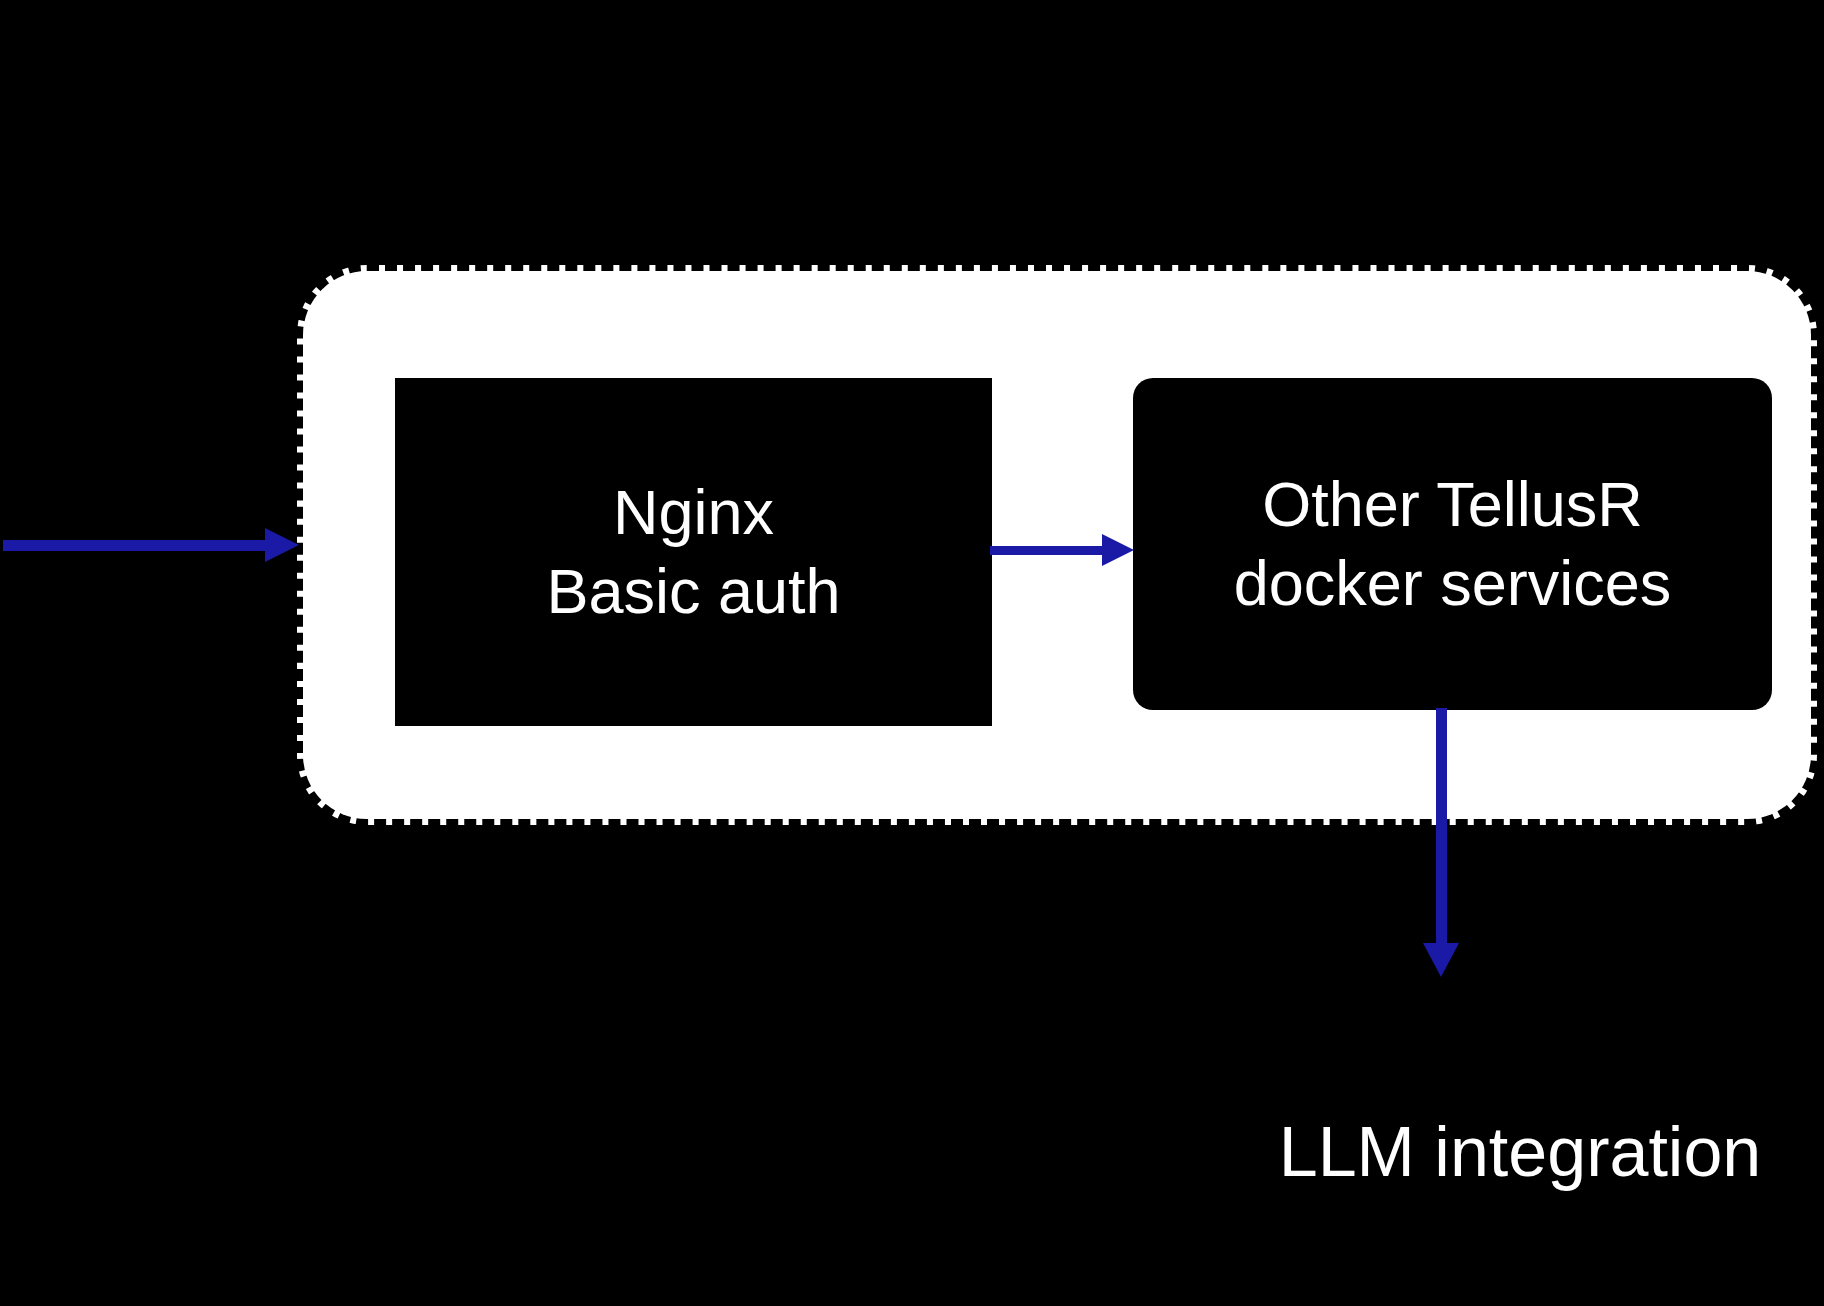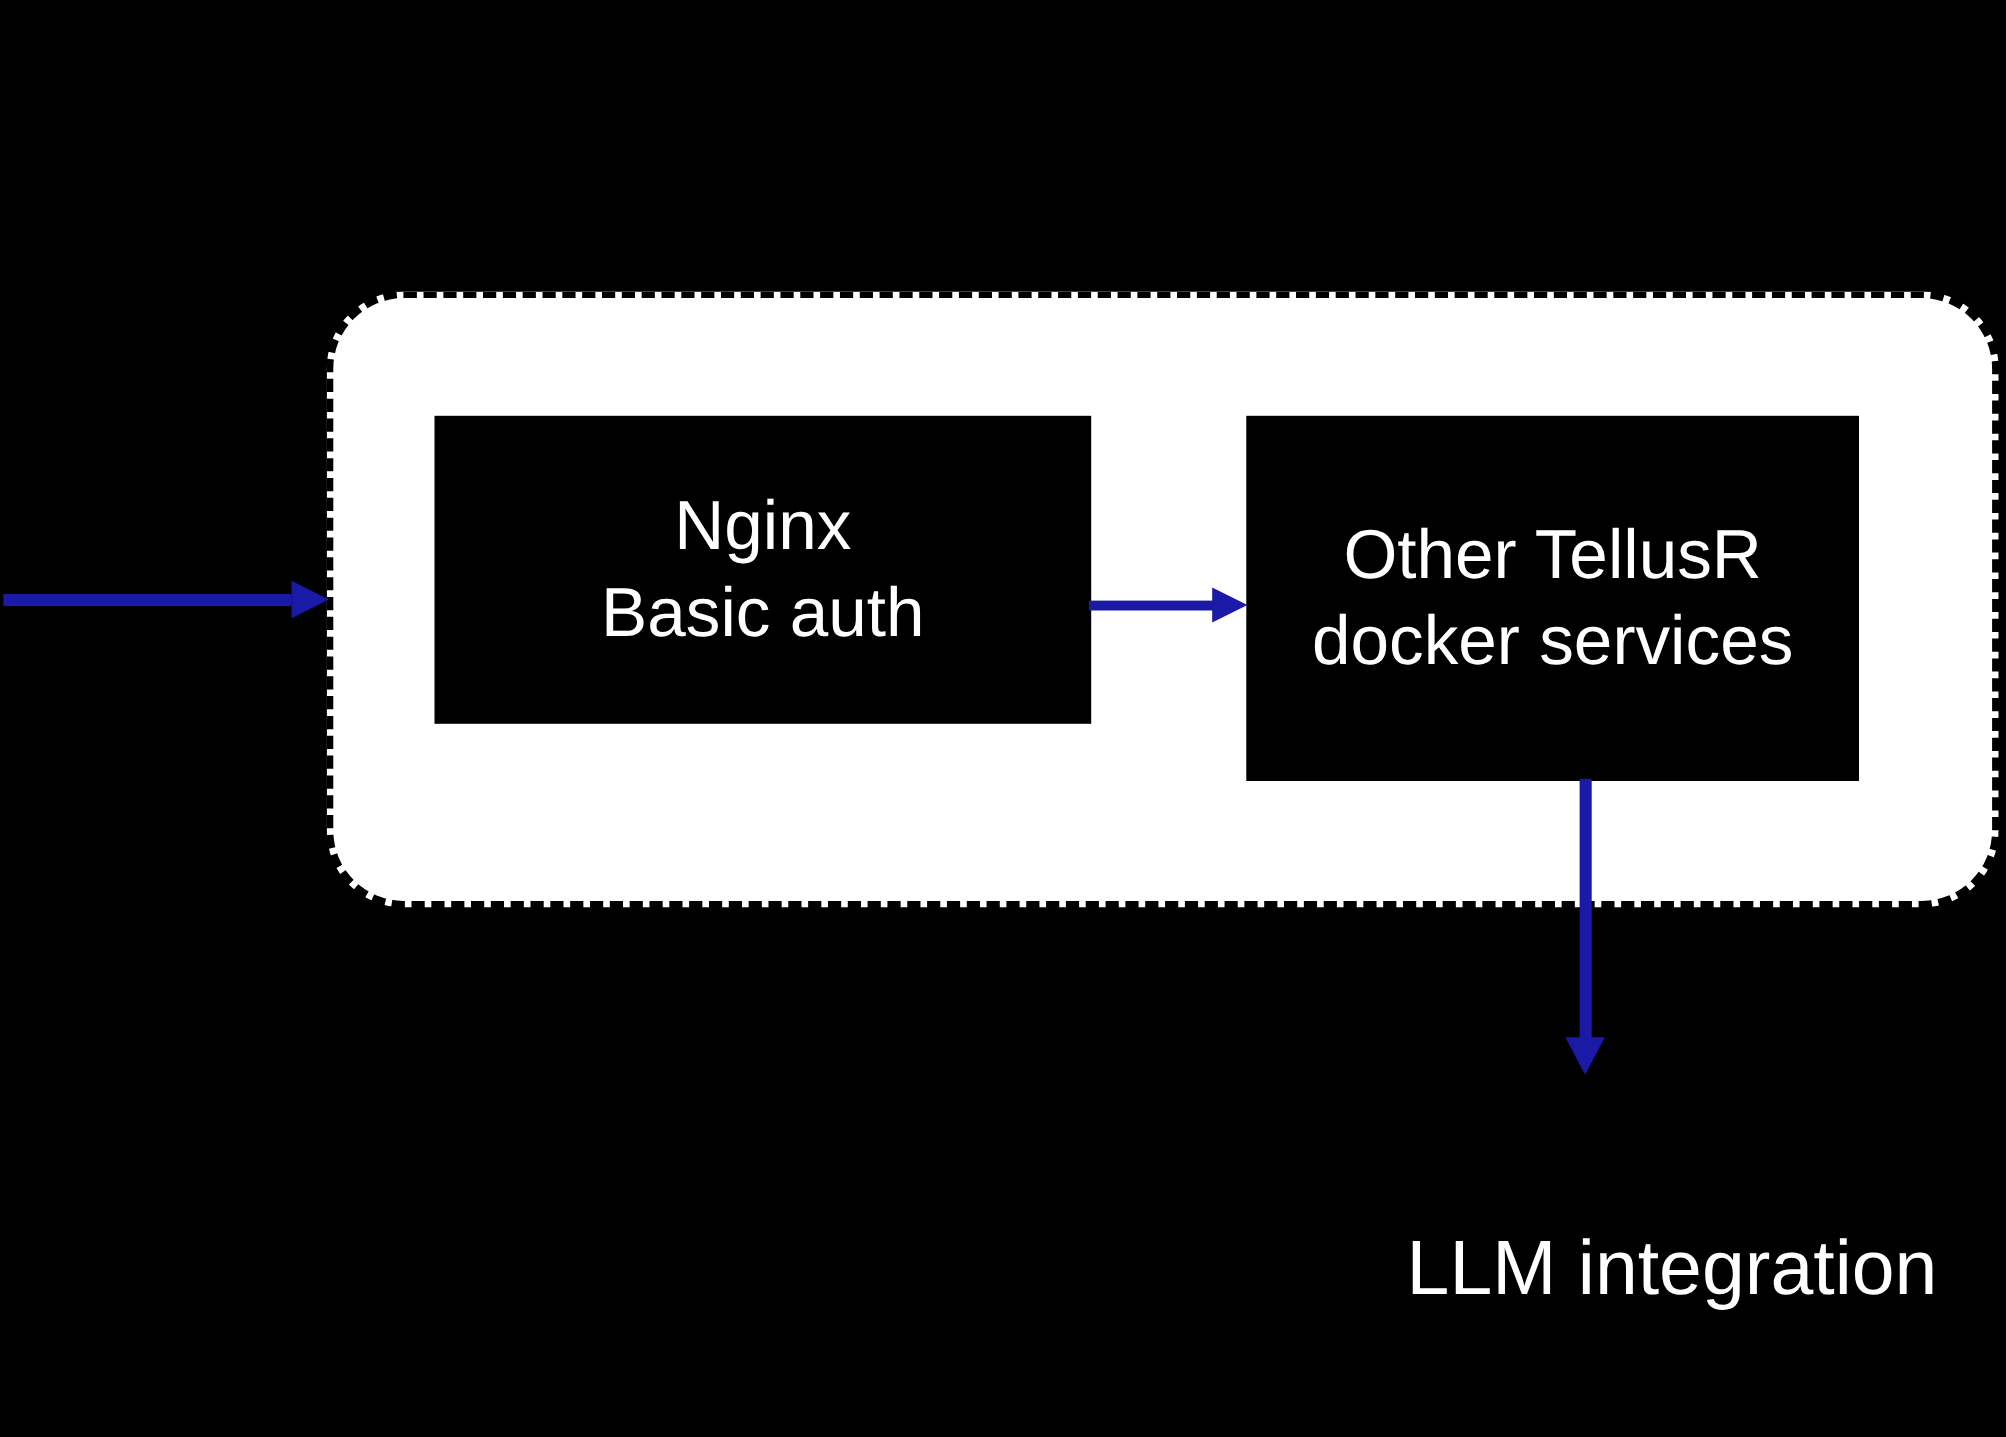--- a/index.html
+++ b/index.html
@@ -40,28 +40,29 @@
     justify-content: center;
     text-align: center;
     font-size: 63px;
     line-height: 1.26;
     z-index: 2;
   }
   #node-nginx {
     left: 395px;
     top: 378px;
     width: 597px;
-    height: 280px;
+    height: 348px;
     justify-content: center;
   }
   #node-tellusr {
     left: 1133px;
     top: 378px;
-    width: 557px;
+    width: 639px;
     height: 332px;
+    border-radius: 20px;
   }
   .node .line {
     display: block;
     white-space: nowrap;
   }
   
   .arrow-part {
     position: absolute;
     z-index: 3;
   }

